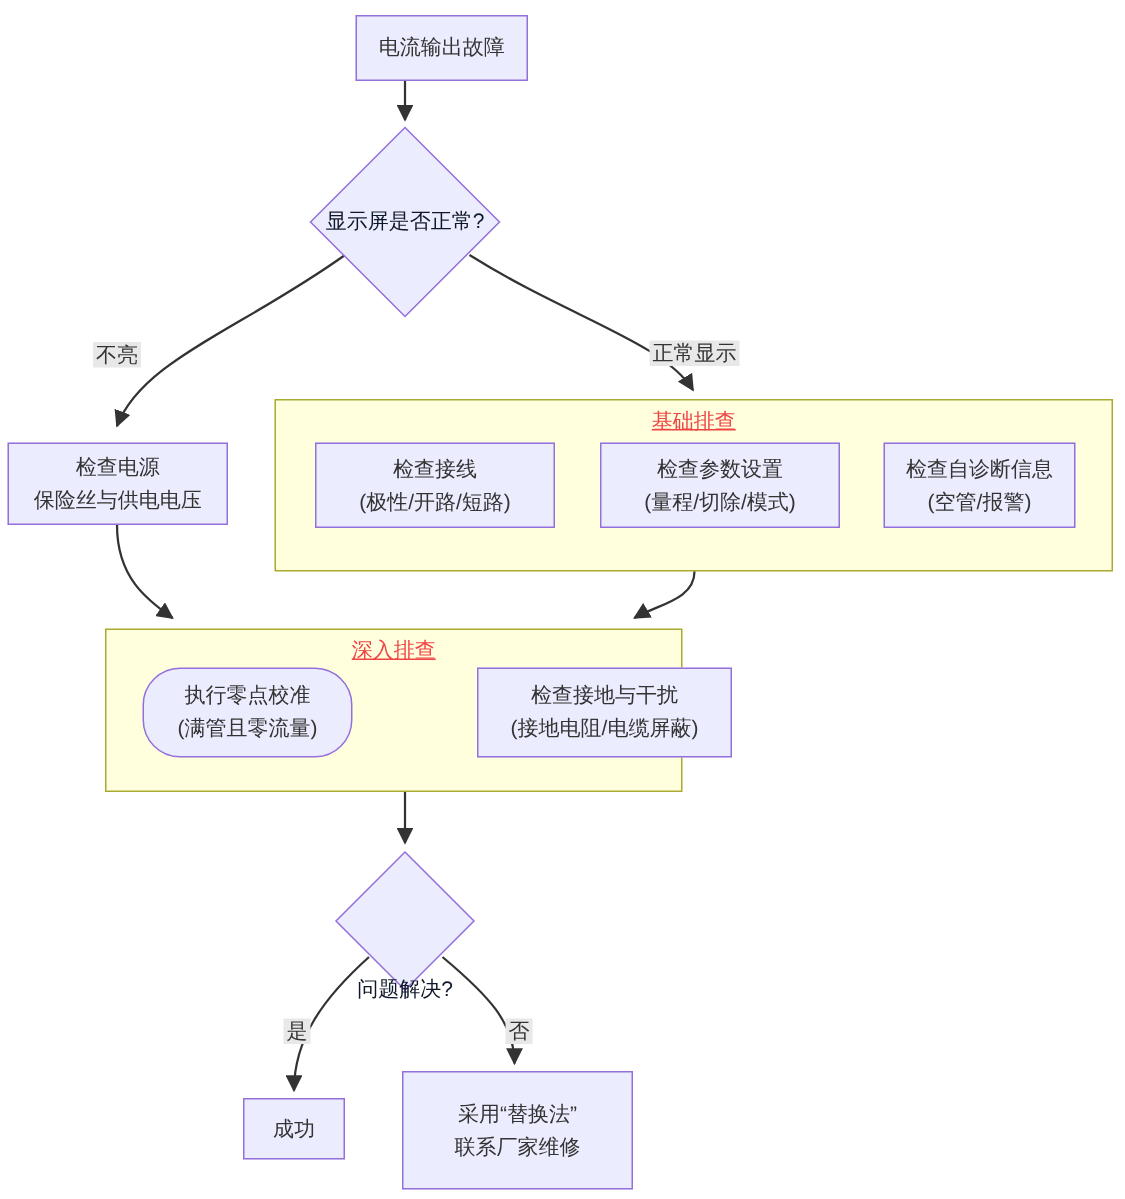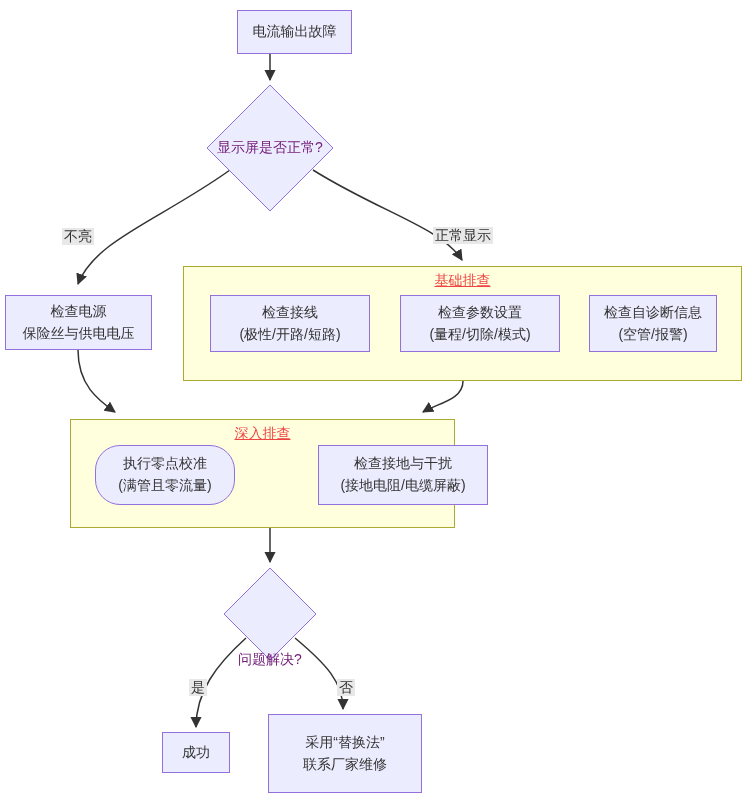--- a/index.html
+++ b/index.html
@@ -20,21 +20,21 @@
   .edge{stroke:var(--edge,#333333);stroke-width:1.5;fill:none;}
   .diamond{fill:var(--node-fill,#ECECFF);stroke:var(--node-border,#9370DB);stroke-width:1;}
   .node{
     position:absolute;box-sizing:border-box;
     background:var(--node-fill,#ECECFF);
     border:1px solid var(--node-border,#9370DB);
     display:flex;flex-direction:column;justify-content:center;align-items:center;
     text-align:center;font-size:14px;line-height:1.55;color:#333333;
   }
   .diamond-label{
-    position:absolute;text-align:center;font-size:14px;color:#701a75;
+    position:absolute;text-align:center;font-size:14px;color:#0f172a;
   }
   .edge-label{
     position:absolute;background:var(--edge-label-bg,#E8E8E8);
     font-size:14px;line-height:17px;padding:0 2px;color:#333333;white-space:nowrap;
   }
 </style>
 </head>
 <body>
 
 <div class="canvas">

